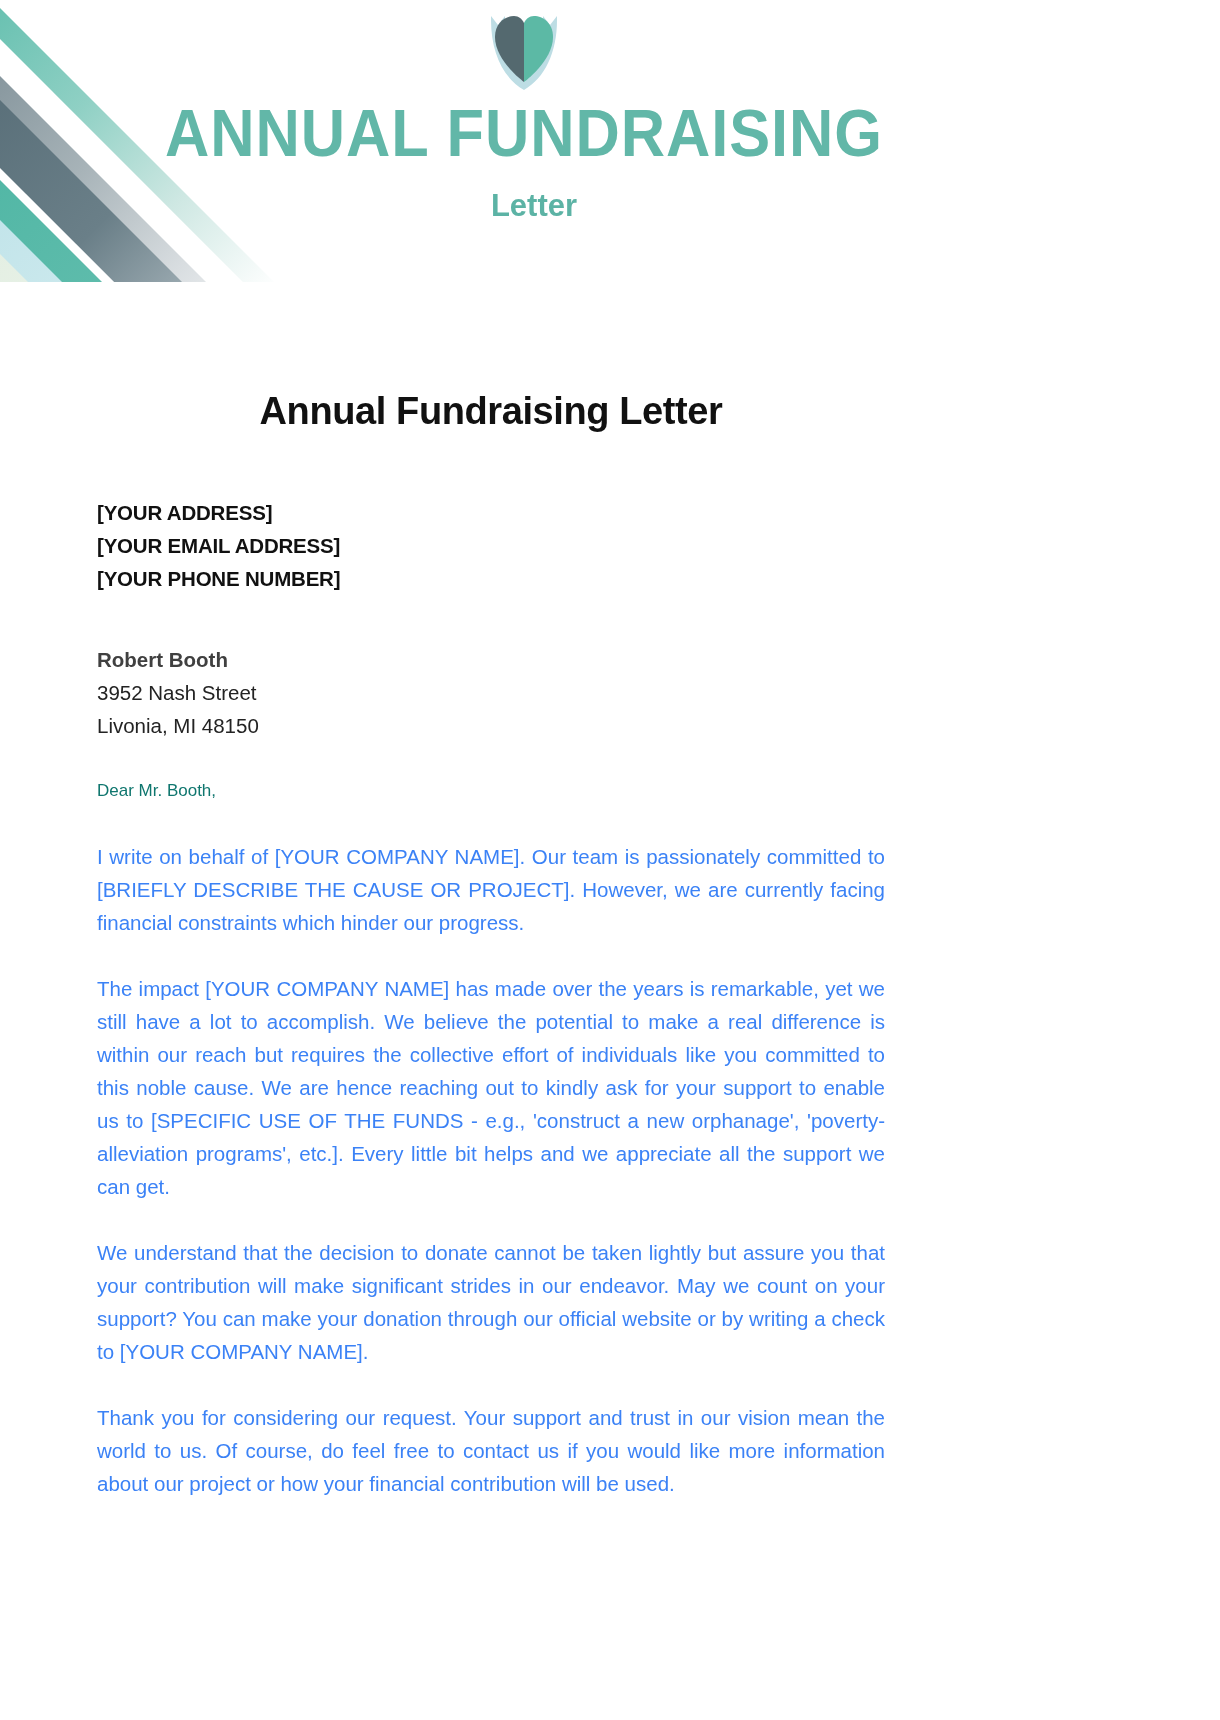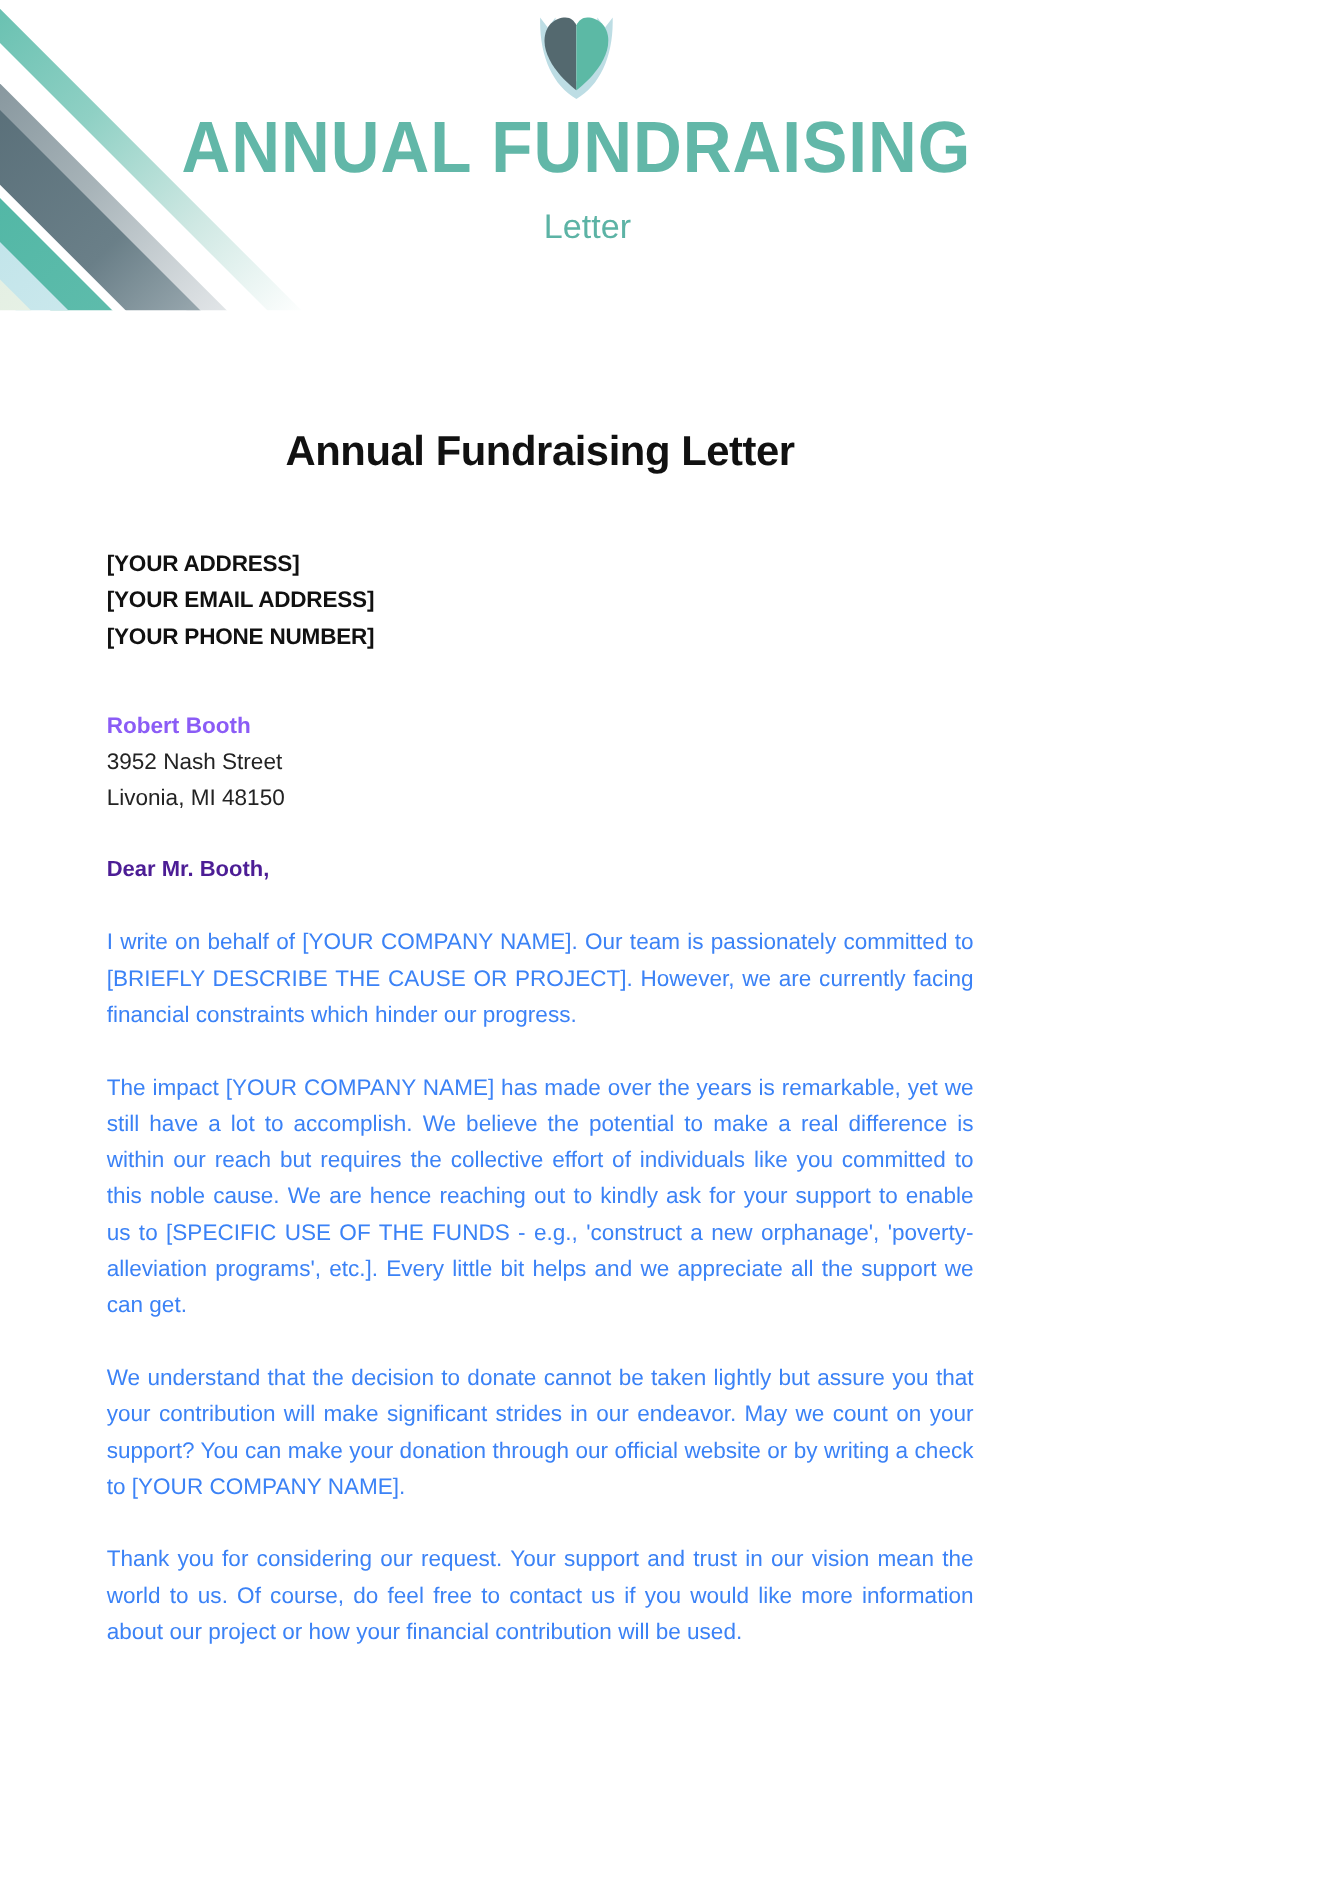--- a/index.html
+++ b/index.html
@@ -78,21 +78,21 @@
     color: #62b7a8;
     transform: scaleX(0.93);
     z-index: 3;
   }
   .banner-subtitle {
     position: absolute;
     left: 0; right: 0;
     top: 190px;
     text-align: center;
     font-family: "Liberation Sans Narrow", "Liberation Sans", sans-serif;
-    font-weight: 400;
+    font-weight: 700;
     font-size: 31px;
     line-height: 1;
     color: #5cb3a5;
     z-index: 3;
     padding-left: 20px;
   }
 
   
   .doc {
     position: relative;
@@ -129,29 +129,29 @@
   }
 
   .recipient-block {
     margin-top: 39px;
     font-size: 20.5px;
     line-height: 33px;
     color: #232323;
   }
   .recipient-block .r-name {
     font-weight: 700;
-    color: #8b5cf6;
+    color: #404040;
     margin-top: 48px;
   }
 
   .salutation {
     margin-top: 32px;
-    font-size: 20px;
-    font-weight: 700;
-    color: #4c1d95;
+    font-size: 17px;
+    font-weight: 400;
+    color: #0f766e;
     line-height: 33px;
   }
 
   .body-para {
     margin-top: 33px;
     font-size: 20.5px;
     line-height: 33px;
     color: #3b82f6;
     text-align: justify;
     text-justify: inter-word;

